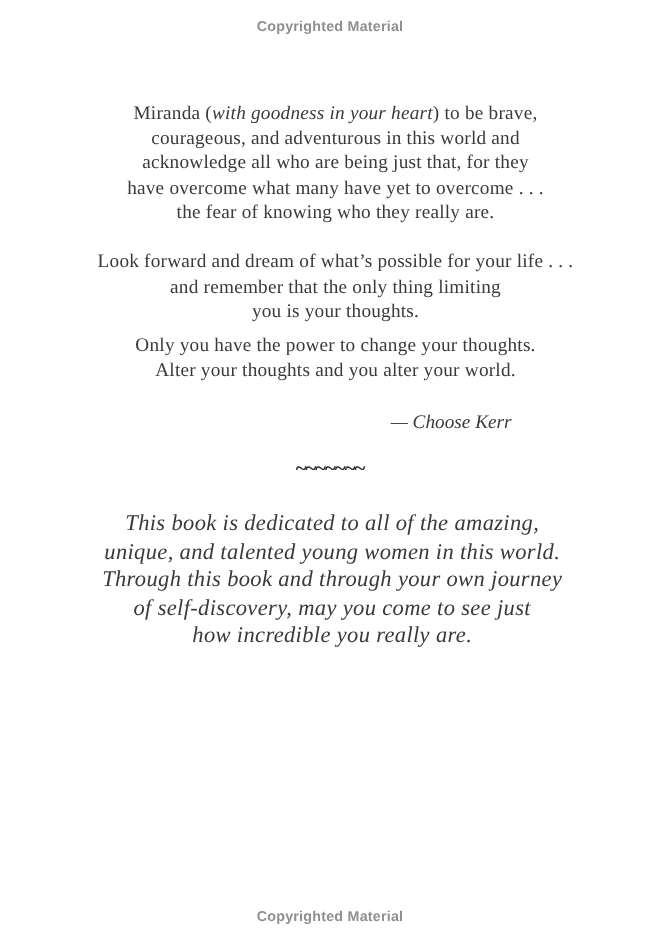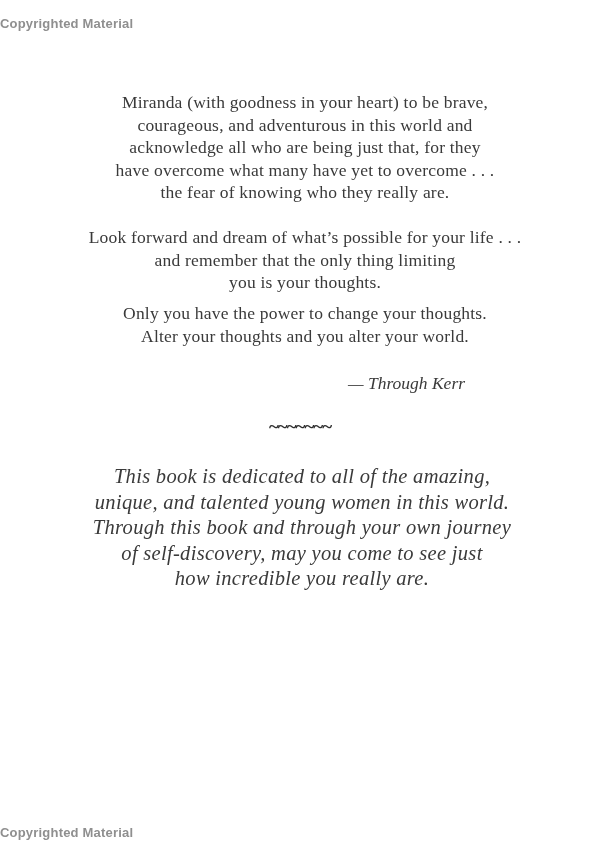--- a/index.html
+++ b/index.html
@@ -6,20 +6,21 @@
   html, body { width: 600px; height: 860px; background: #ffffff; }
   body {
     position: relative;
     font-family: "Liberation Serif", serif;
     color: #3a3a3a;
     overflow: hidden;
   }
   .watermark {
     position: absolute;
     left: 0; width: 600px;
+    text-align: center;
     font-family: "Liberation Sans", sans-serif;
     font-weight: bold;
     font-size: 13px;
     line-height: 16px;
     color: #8f8f8f;
     letter-spacing: 0.2px;
   }
   #watermark-top { top: 16px; }
   #watermark-bottom { top: 825px; }
 
@@ -29,21 +30,21 @@
     text-align: center;
     font-size: 17.5px;
     line-height: 22.5px;
     color: #3a3a3a;
     letter-spacing: 0.2px;
   }
   #quote-para-1 { top: 91px; }
   #quote-para-2 { top: 226px; }
   #quote-para-3 { top: 302px; }
 
-  .italic { }
+  .italic { font-style: italic; }
 
   #quote-attribution {
     position: absolute;
     top: 372px;
     left: 0; width: 465px;
     text-align: right;
     font-style: italic;
     font-size: 17.5px;
     line-height: 22.5px;
     color: #3a3a3a;
@@ -90,21 +91,21 @@
   <div>Look forward and dream of what’s possible for your life . . .</div>
   <div>and remember that the only thing limiting</div>
   <div>you is your thoughts.</div>
 </div>
 
 <div id="quote-para-3" class="quote-block">
   <div>Only you have the power to change your thoughts.</div>
   <div>Alter your thoughts and you alter your world.</div>
 </div>
 
-<div id="quote-attribution">— Through Kerr</div>
+<div id="quote-attribution">— Choose Kerr</div>
 
 <div id="tilde-divider">~~~~~~~</div>
 
 <div id="dedication">
   <div>This book is dedicated to all of the amazing,</div>
   <div>unique, and talented young women in this world.</div>
   <div>Through this book and through your own journey</div>
   <div>of self-discovery, may you come to see just</div>
   <div>how incredible you really are.</div>
 </div>

